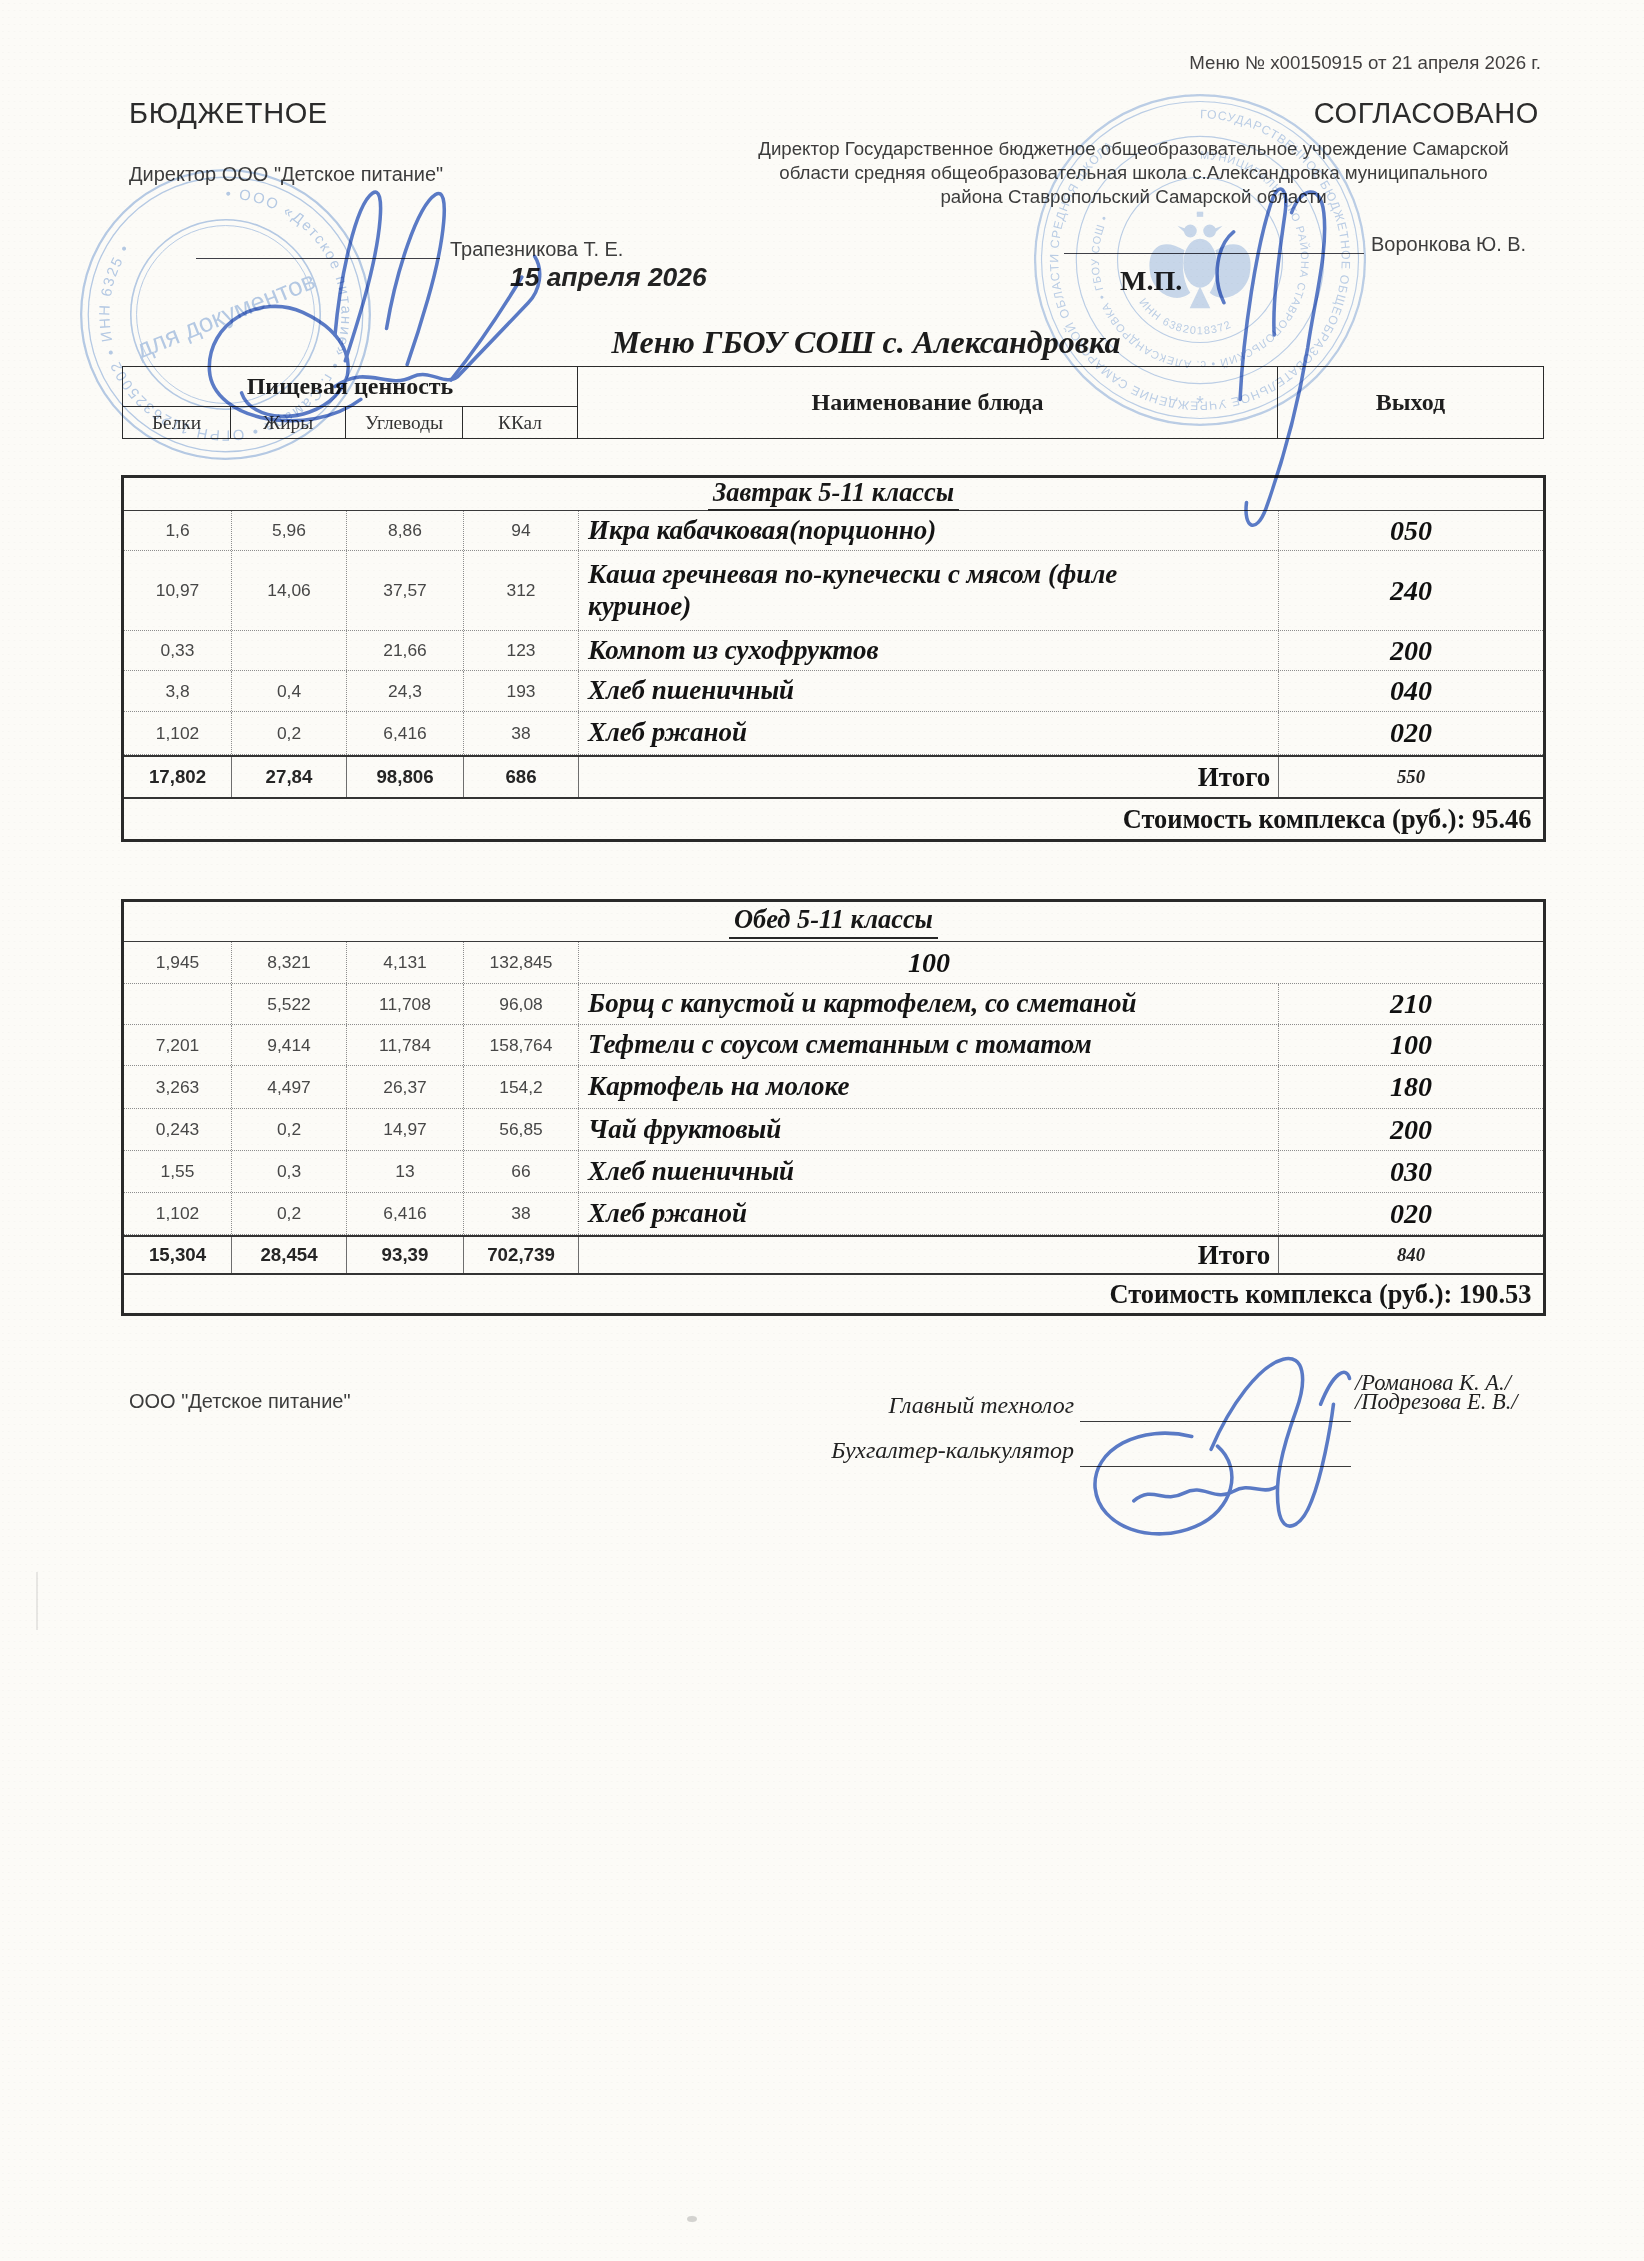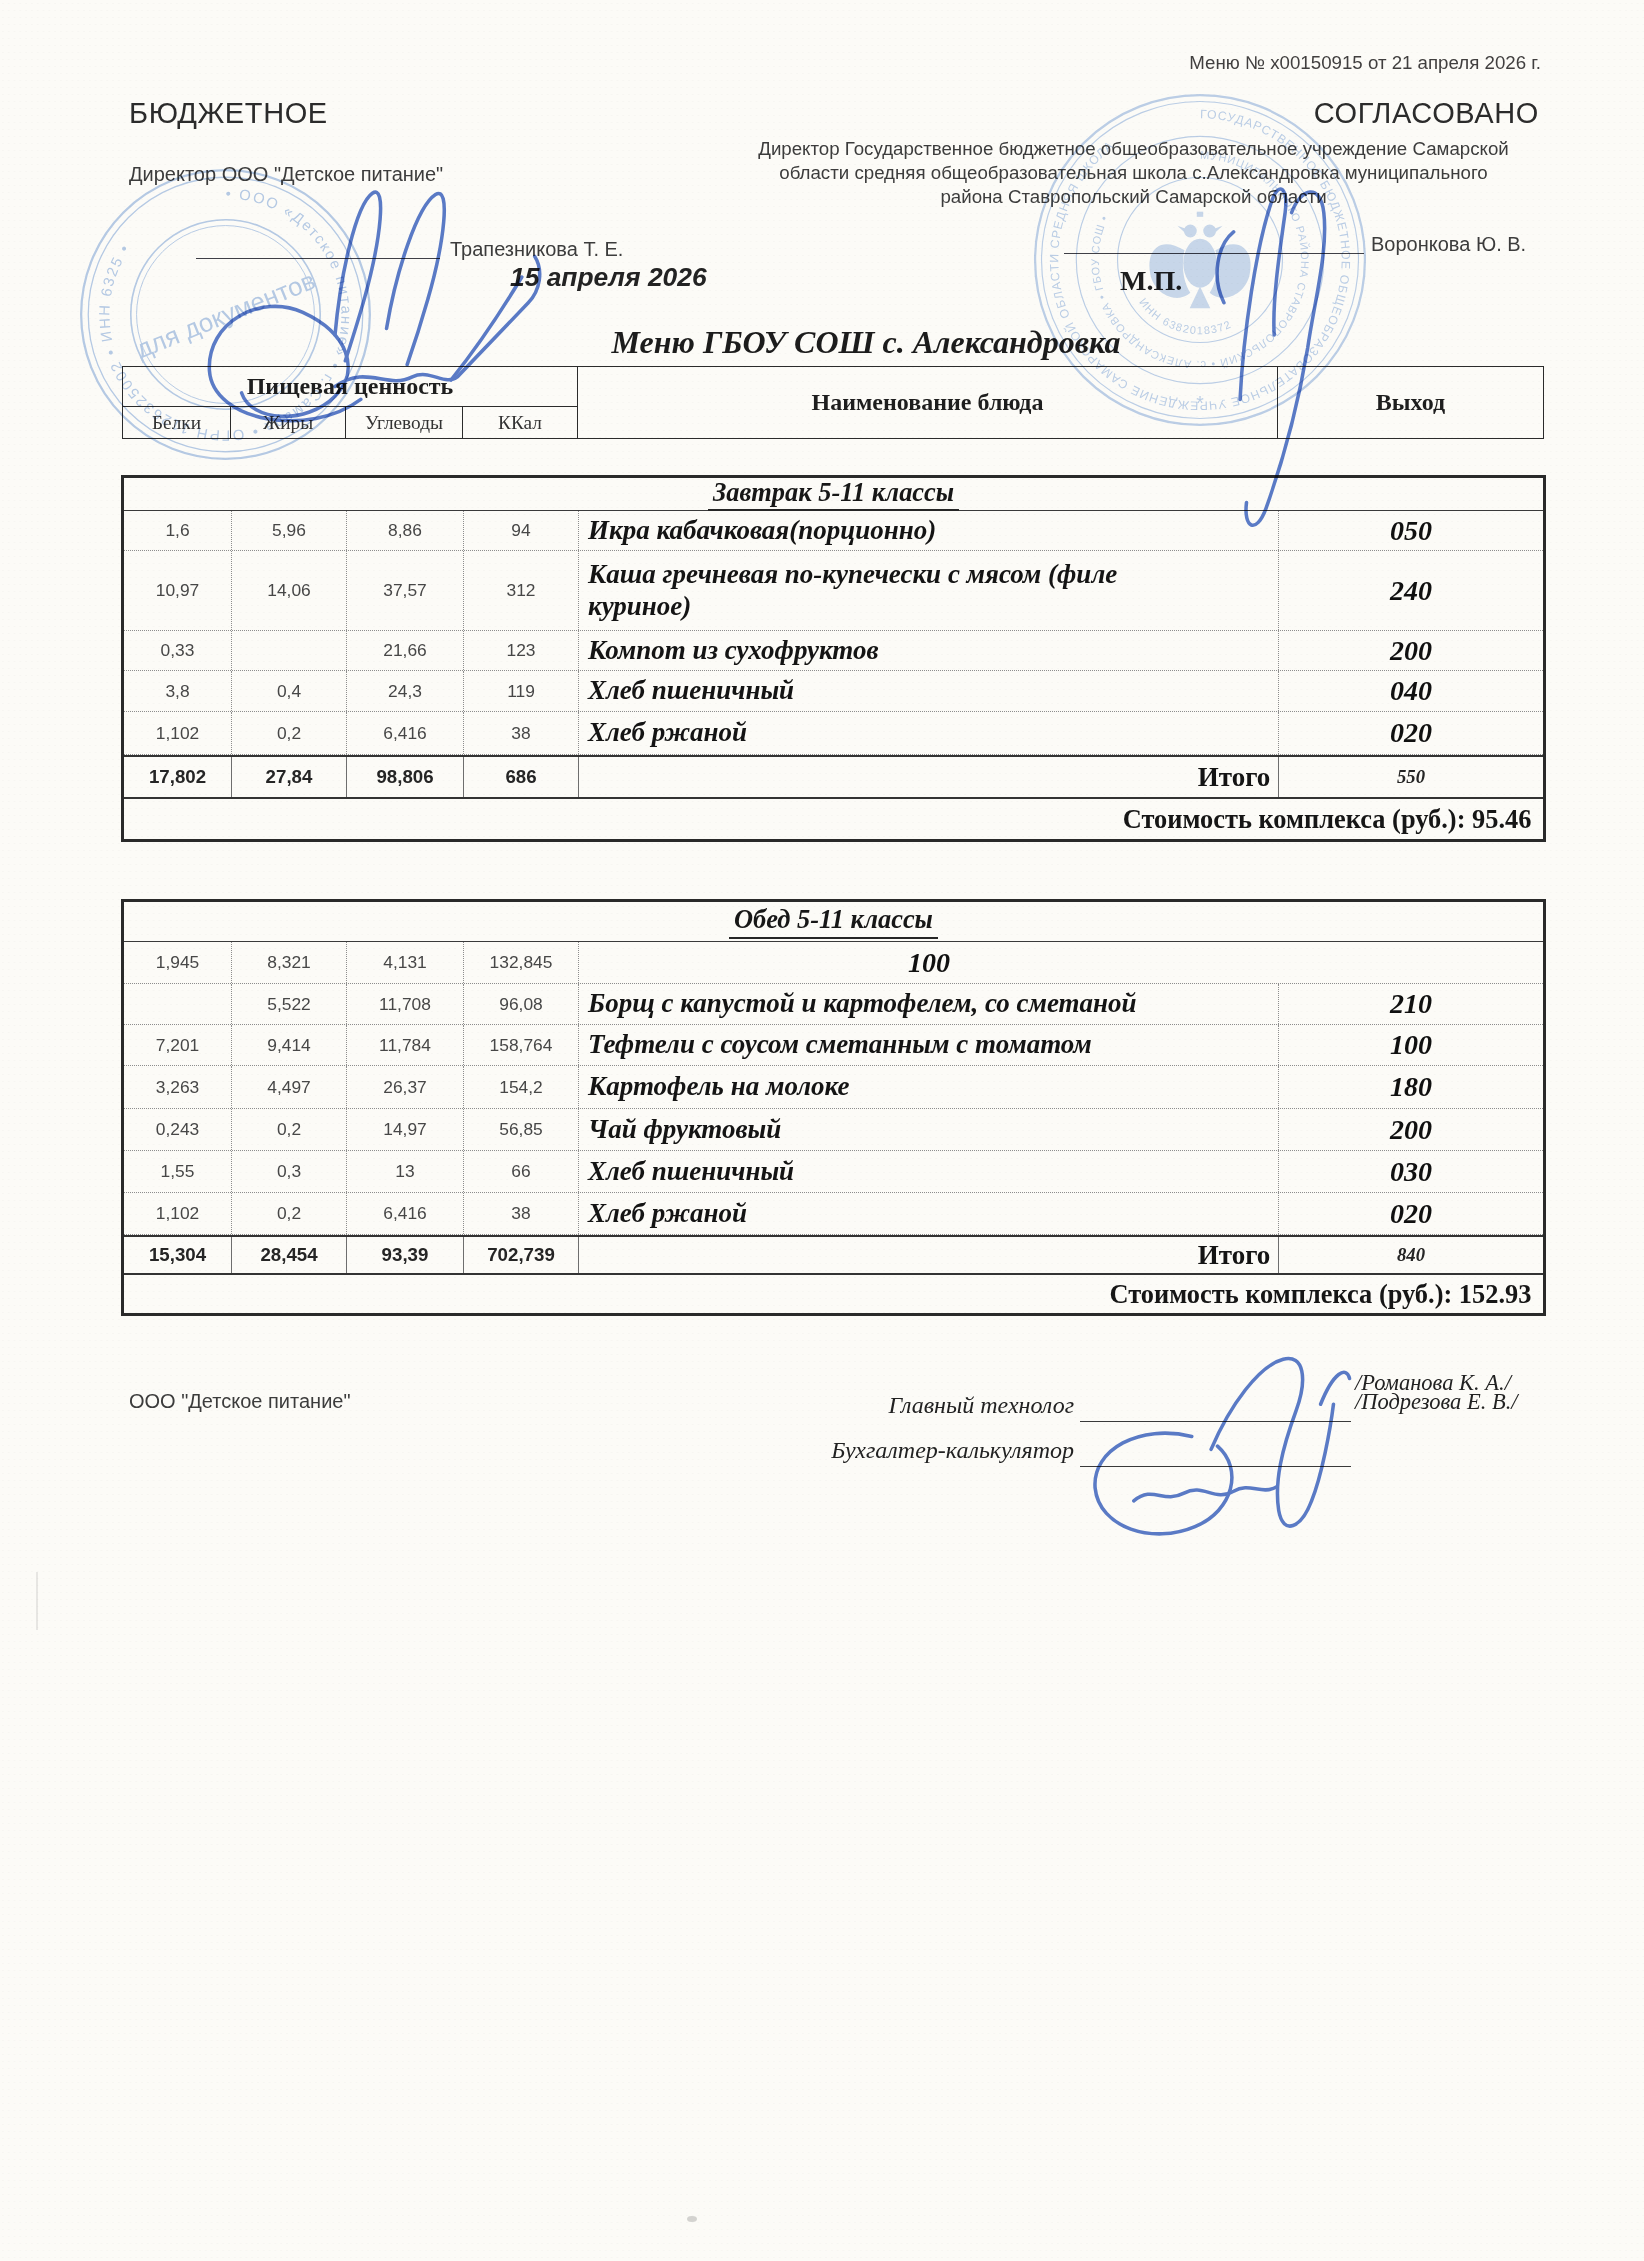--- a/index.html
+++ b/index.html
@@ -144,21 +144,21 @@
           <div class="mcell"></div>
           <div class="mcell">21,66</div>
           <div class="mcell">123</div>
           <div class="mcell dish">Компот из сухофруктов</div>
           <div class="mcell out">200</div>
         </div>
         <div class="mrow" style="height: 41px;">
           <div class="mcell">3,8</div>
           <div class="mcell">0,4</div>
           <div class="mcell">24,3</div>
-          <div class="mcell">119</div>
+          <div class="mcell">193</div>
           <div class="mcell dish">Хлеб пшеничный</div>
           <div class="mcell out">040</div>
         </div>
         <div class="mrow" style="height: 43px;">
           <div class="mcell">1,102</div>
           <div class="mcell">0,2</div>
           <div class="mcell">6,416</div>
           <div class="mcell">38</div>
           <div class="mcell dish">Хлеб ржаной</div>
           <div class="mcell out">020</div>
@@ -233,21 +233,21 @@
           <div class="mcell out">020</div>
         </div>
         <div class="mrow total-row" style="height: 40px;">
           <div class="mcell">15,304</div>
           <div class="mcell">28,454</div>
           <div class="mcell">93,39</div>
           <div class="mcell">702,739</div>
           <div class="mcell tlabel">Итого</div>
           <div class="mcell out">840</div>
         </div>
-        <div class="cost-row">Стоимость комплекса (руб.): 152.93</div>
+        <div class="cost-row">Стоимость комплекса (руб.): 190.53</div>
       </div>
     </div>
 
   <div class="abs footer-org">ООО "Детское питание"</div>
   <div class="abs role-label role-1">Главный технолог</div>
   <div class="abs role-line role-line-1"></div>
   <div class="abs role-name name-1">/Подрезова Е. В./</div>
   <div class="abs role-label role-2">Бухгалтер-калькулятор</div>
   <div class="abs role-line role-line-2"></div>
   <div class="abs role-name name-2">/Романова К. А./</div>

